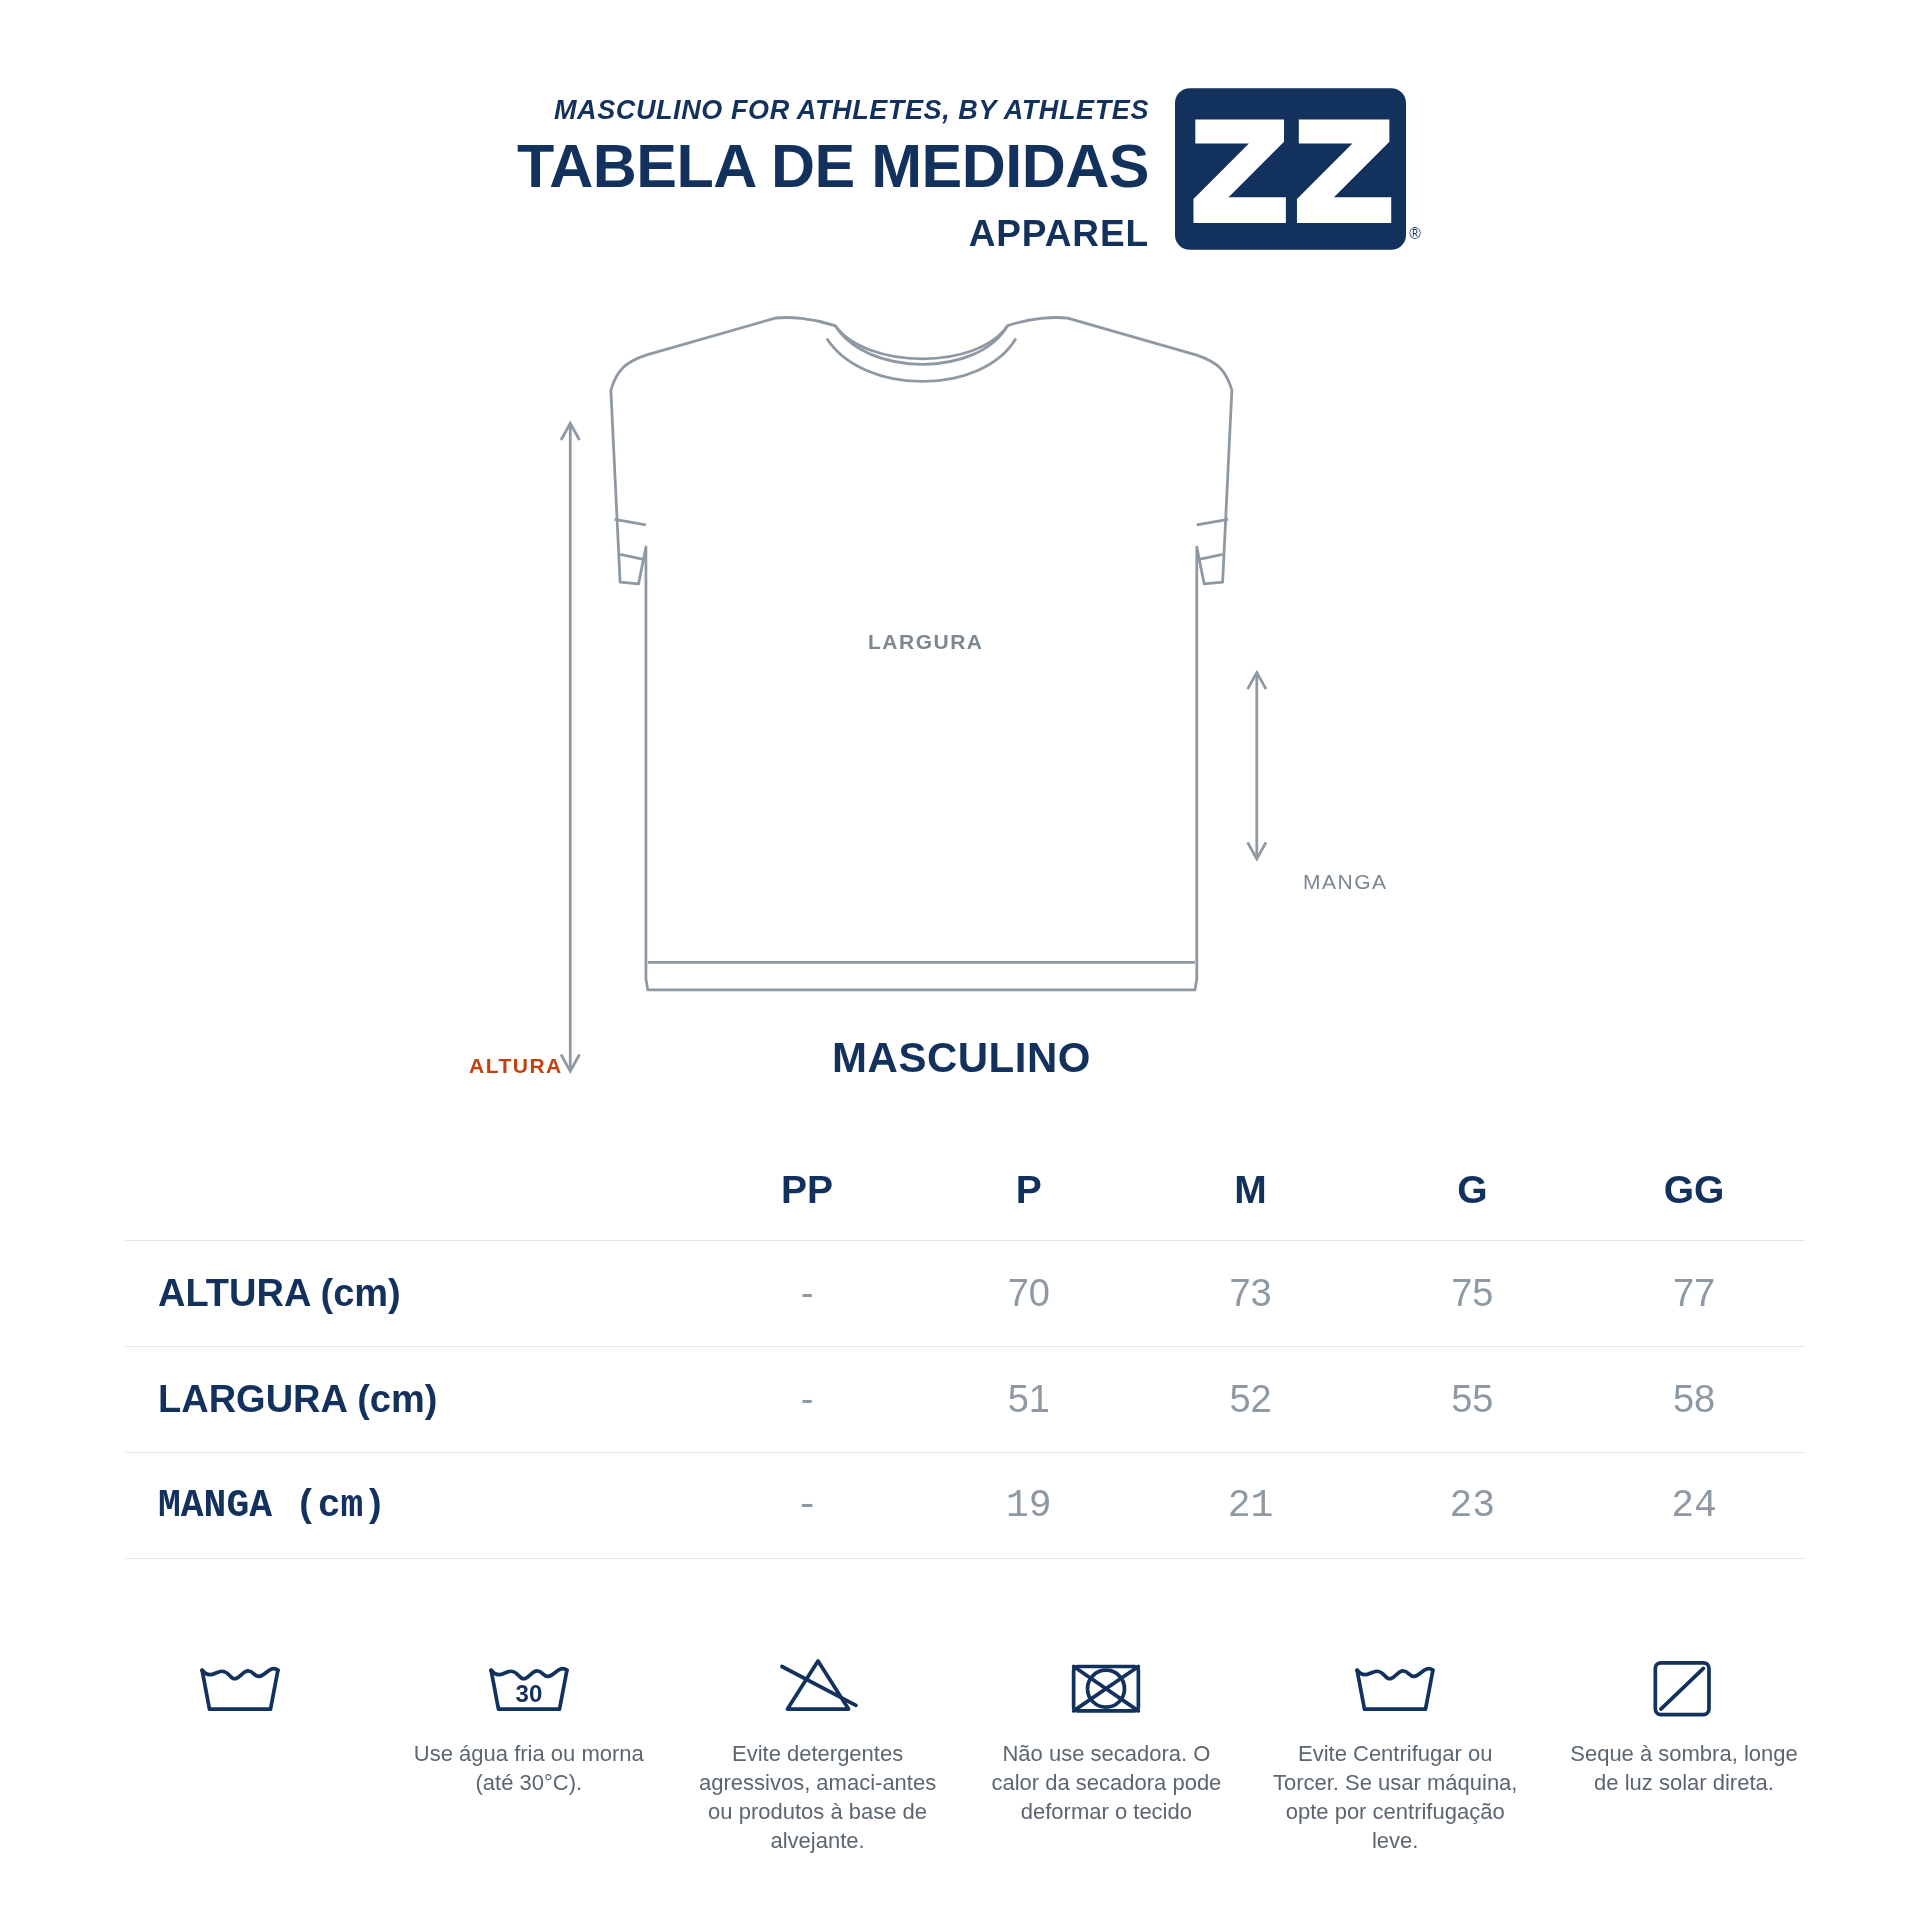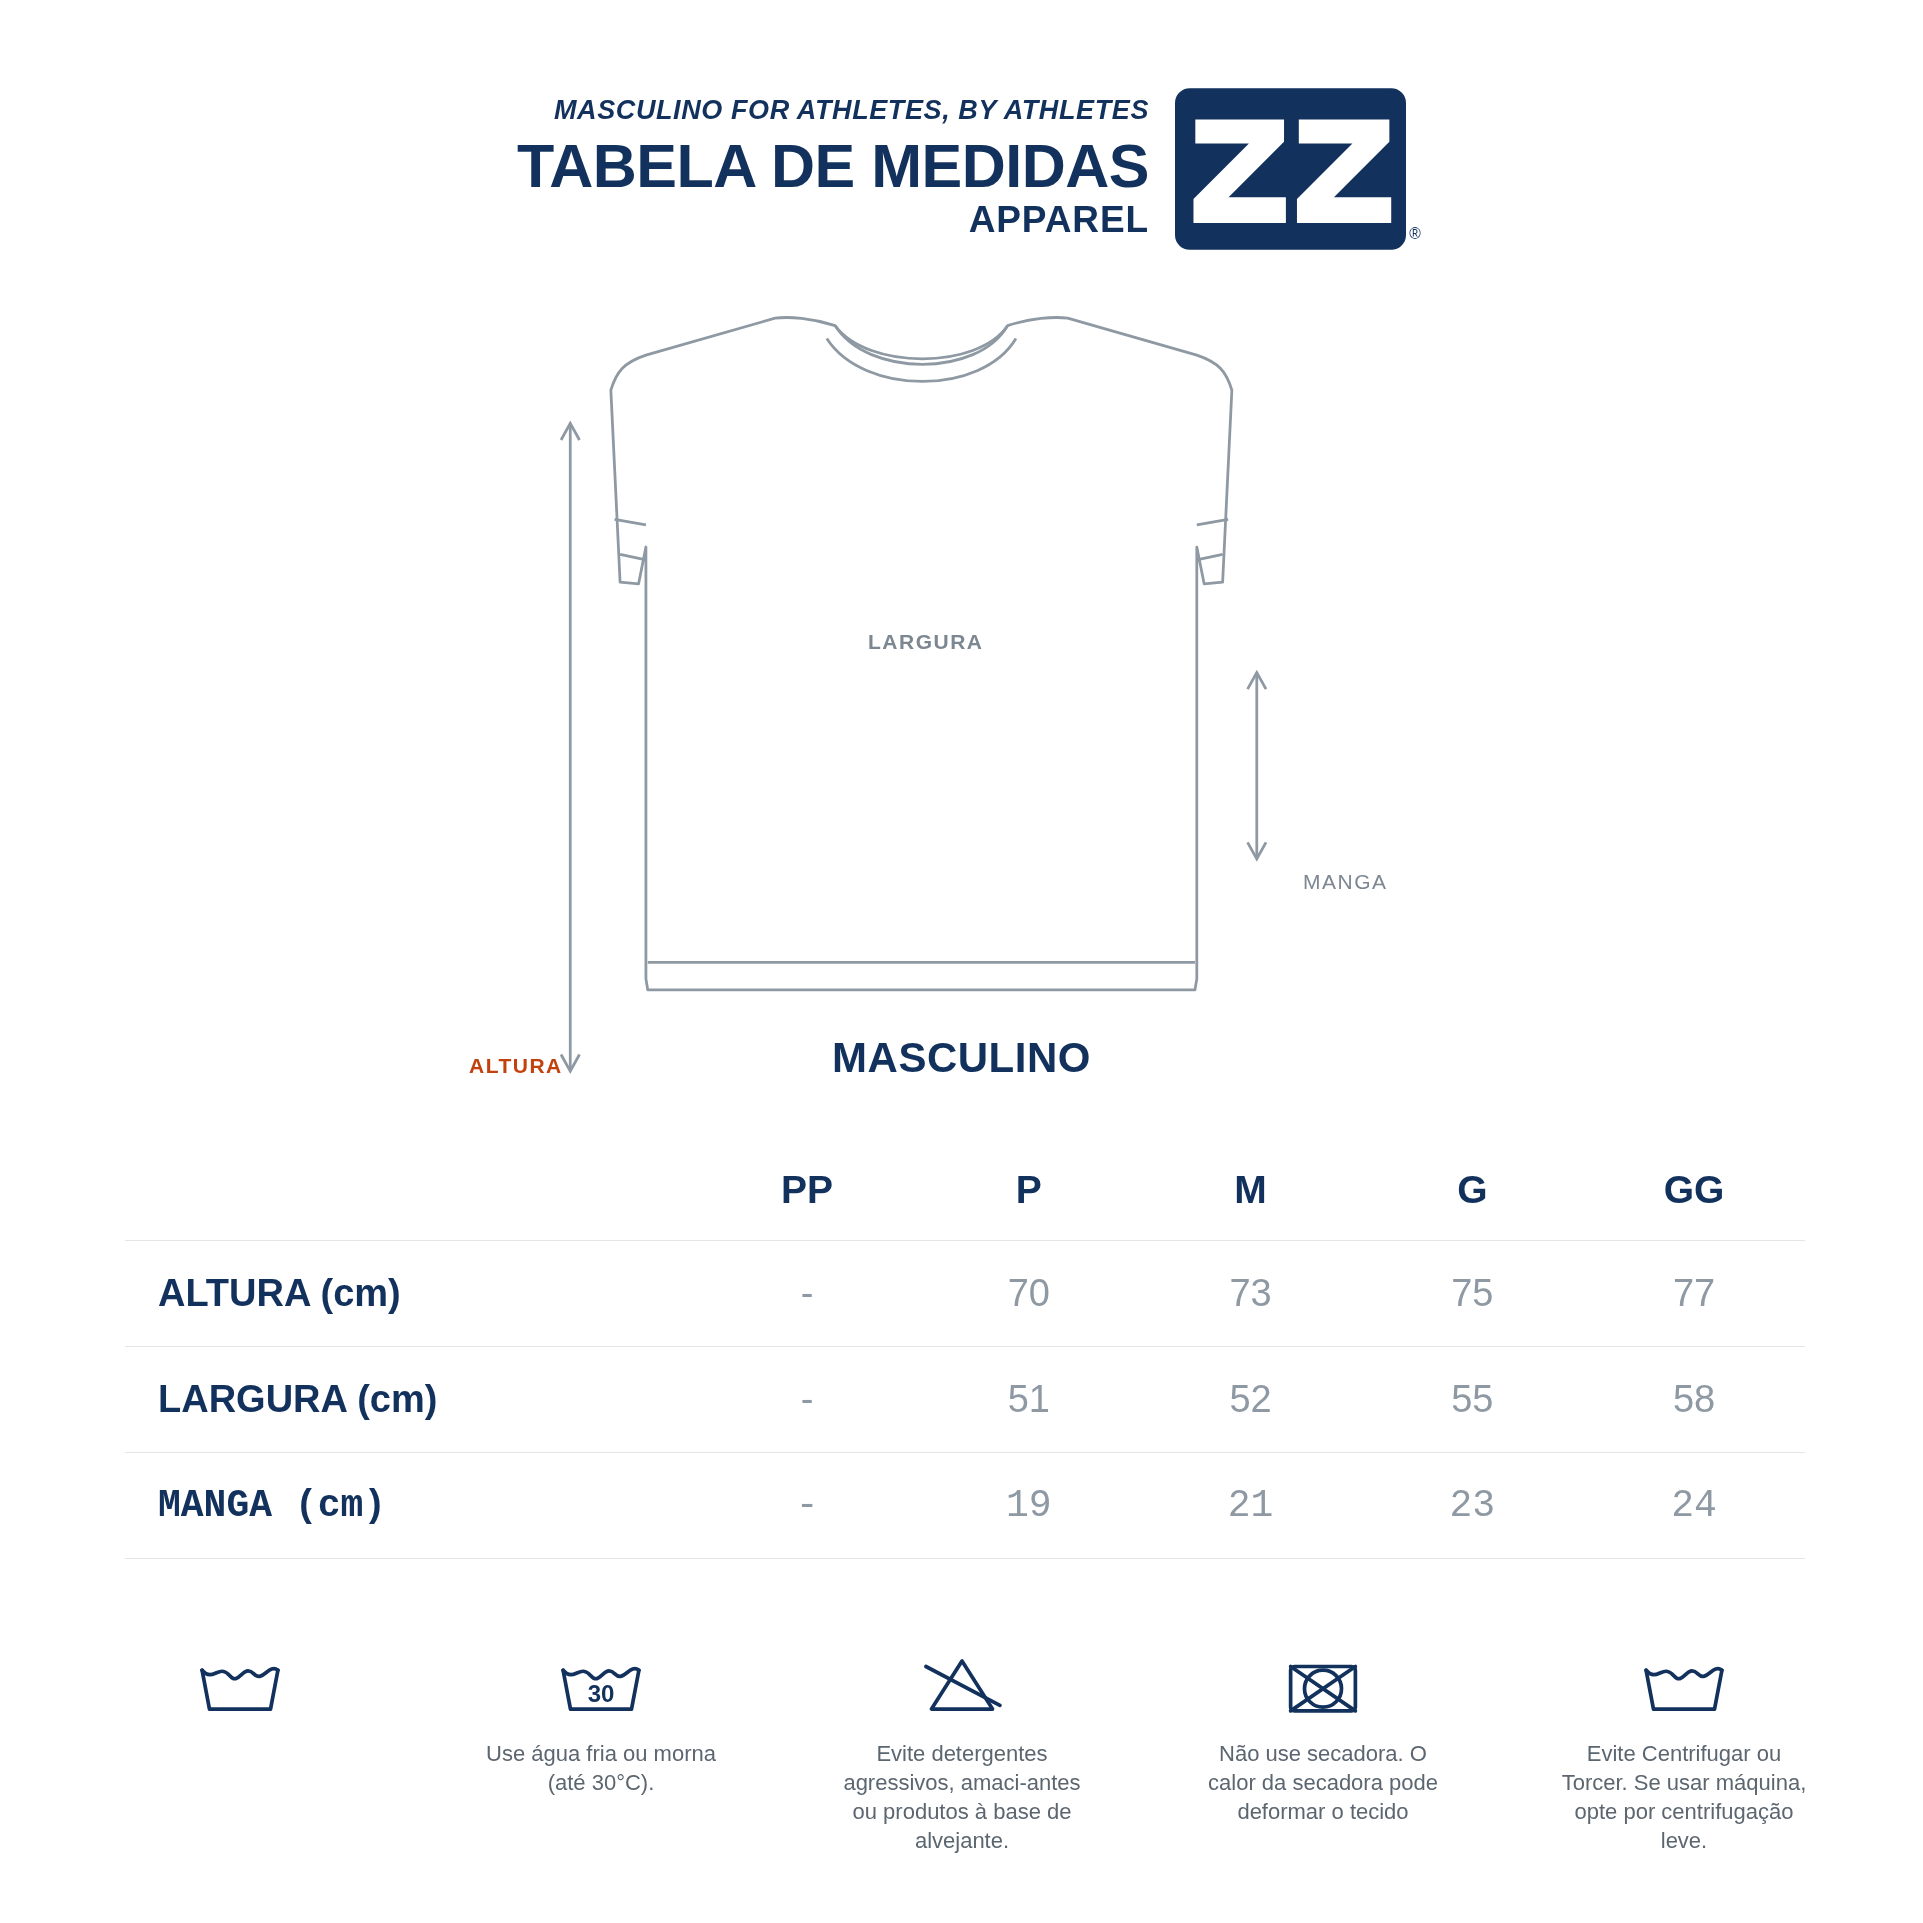--- a/index.html
+++ b/index.html
@@ -50,21 +50,21 @@
     font-weight: bold;
     letter-spacing: -0.5px;
     color: #12315c;
     line-height: 1.0;
   }
   .sub-title {
     font-size: 37px;
     font-weight: bold;
     letter-spacing: 0.9px;
     color: #12315c;
-    margin-top: 2px;
+    margin-top: 16px;
   }
   .logo-wrap {
     position: relative;
     width: 231px;
     height: 162px;
   }
   .logo-reg {
     position: absolute;
     right: -14.8px;
     bottom: 7.4px;
@@ -356,17 +356,26 @@
     <div class="care-item">
       <div class="care-icon">
         <svg width="102" height="74" viewBox="0 0 110 80" fill="none" stroke="#12315c" stroke-width="4" stroke-linejoin="round" stroke-linecap="round">
           <path d="M14 24 L22 66 H88 L96 24"></path>
           <path d="M14 24 C26 38, 32 16, 44 30 C54 42, 58 16, 70 28 C80 38, 86 16, 96 24" fill="none"></path>
         </svg>
       </div>
       <div class="care-text">Evite Centrifugar ou Torcer. Se usar máquina, opte por centrifugação leve.</div>
     </div>
 
+    <div class="care-item">
+      <div class="care-icon">
+        <svg width="102" height="74" viewBox="0 0 110 80" fill="none" stroke="#12315c" stroke-width="4" stroke-linejoin="round" stroke-linecap="round">
+          <rect x="24" y="16" width="58" height="56" rx="6"></rect>
+          <line x1="30" y1="66" x2="76" y2="22"></line>
+        </svg>
+      </div>
+      <div class="care-text">Seque à sombra, longe de luz solar direta.</div>
+    </div>
 
   </div>
 
 </div>
 
 
 </body></html>

